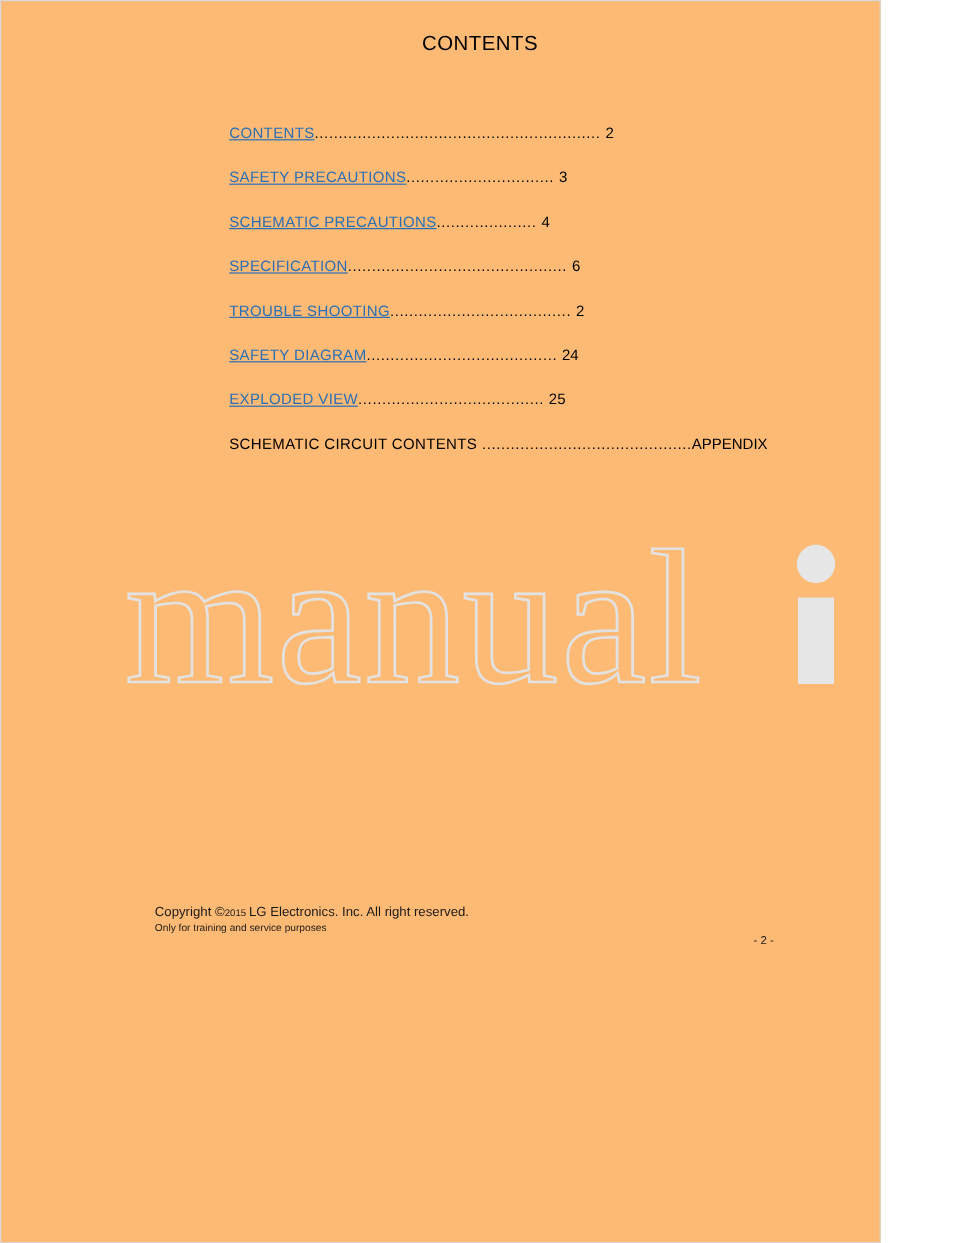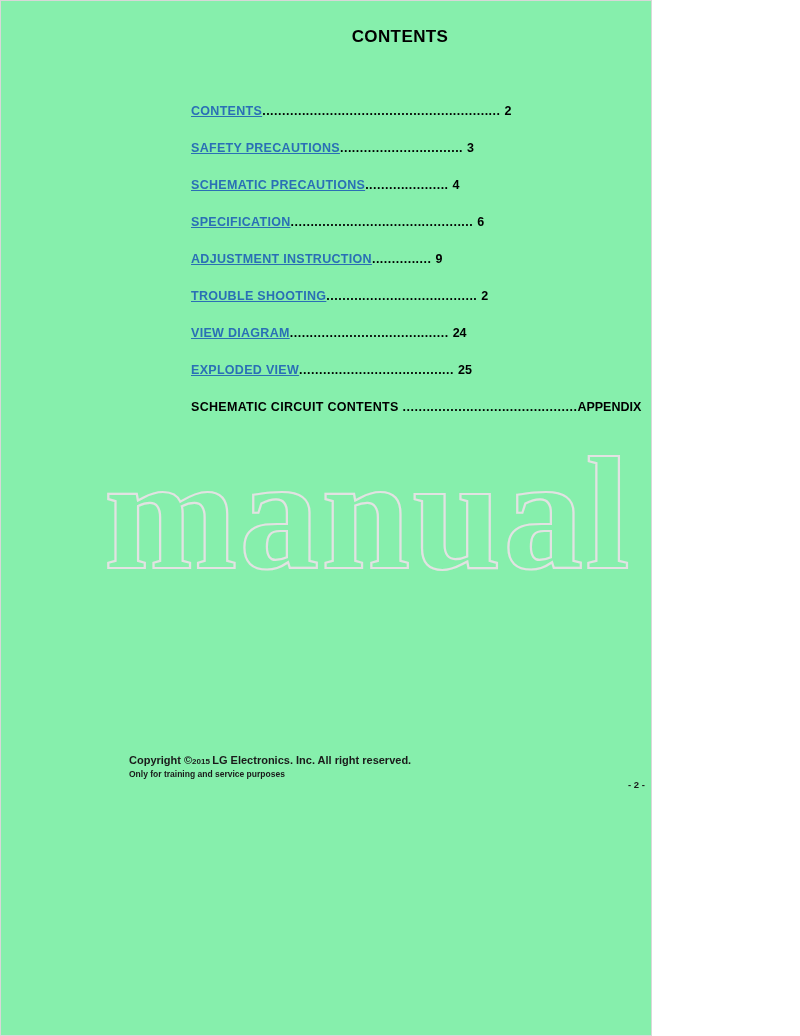--- a/index.html
+++ b/index.html
@@ -2,26 +2,25 @@
 <html><head>
 <meta charset="utf-8">
 <style>
   html, body {
     margin: 0;
     padding: 0;
     background: #ffffff;
   }
   .page {
     position: relative;
-    width: 652px;
+    width: 734px;
     height: 1036px;
-    background: #86efac;
+    background: #fdba74;
     overflow: hidden;
     font-family: "Liberation Sans", sans-serif;
-    font-weight: bold;
   }
   
   .page-edge-left, .page-edge-right {
     position: absolute;
     top: 0;
     bottom: 0;
     width: 1px;
     background: #d8d8d8;
   }
   .page-edge-left { left: 0; }
@@ -145,36 +144,30 @@
       <span class="toc-page">4</span>
     </div>
 
     <div class="toc-row">
       <span class="toc-label">SPECIFICATION</span>
       <span class="toc-dots">..............................................</span>
       <span class="sp"></span>
       <span class="toc-page">6</span>
     </div>
 
-    <div class="toc-row">
-      <span class="toc-label">ADJUSTMENT INSTRUCTION</span>
-      <span class="toc-dots">...............</span>
-      <span class="sp"></span>
-      <span class="toc-page">9</span>
-    </div>
 
     <div class="toc-row">
       <span class="toc-label">TROUBLE SHOOTING</span>
       <span class="toc-dots">......................................</span>
       <span class="sp"></span>
       <span class="toc-page">2</span>
     </div>
 
     <div class="toc-row">
-      <span class="toc-label">VIEW DIAGRAM</span>
+      <span class="toc-label">SAFETY DIAGRAM</span>
       <span class="toc-dots">........................................</span>
       <span class="sp"></span>
       <span class="toc-page">24</span>
     </div>
 
     <div class="toc-row">
       <span class="toc-label">EXPLODED VIEW</span>
       <span class="toc-dots">.......................................</span>
       <span class="sp"></span>
       <span class="toc-page">25</span>

